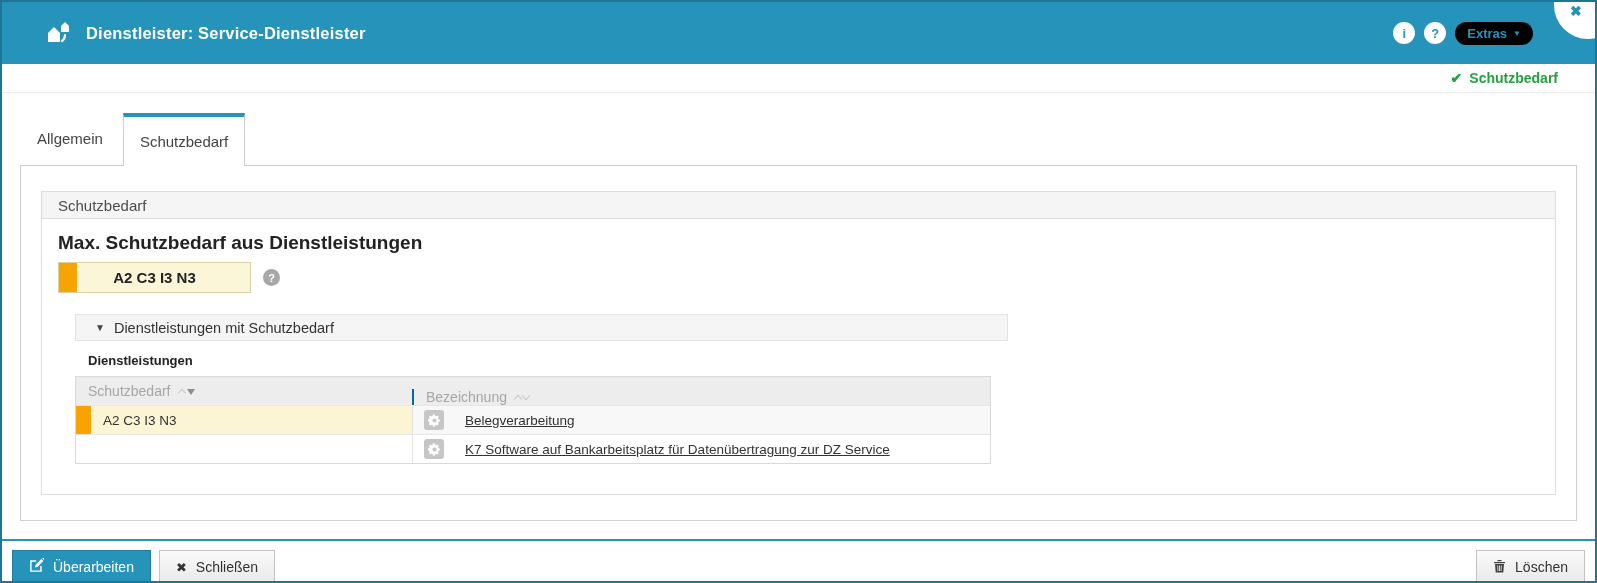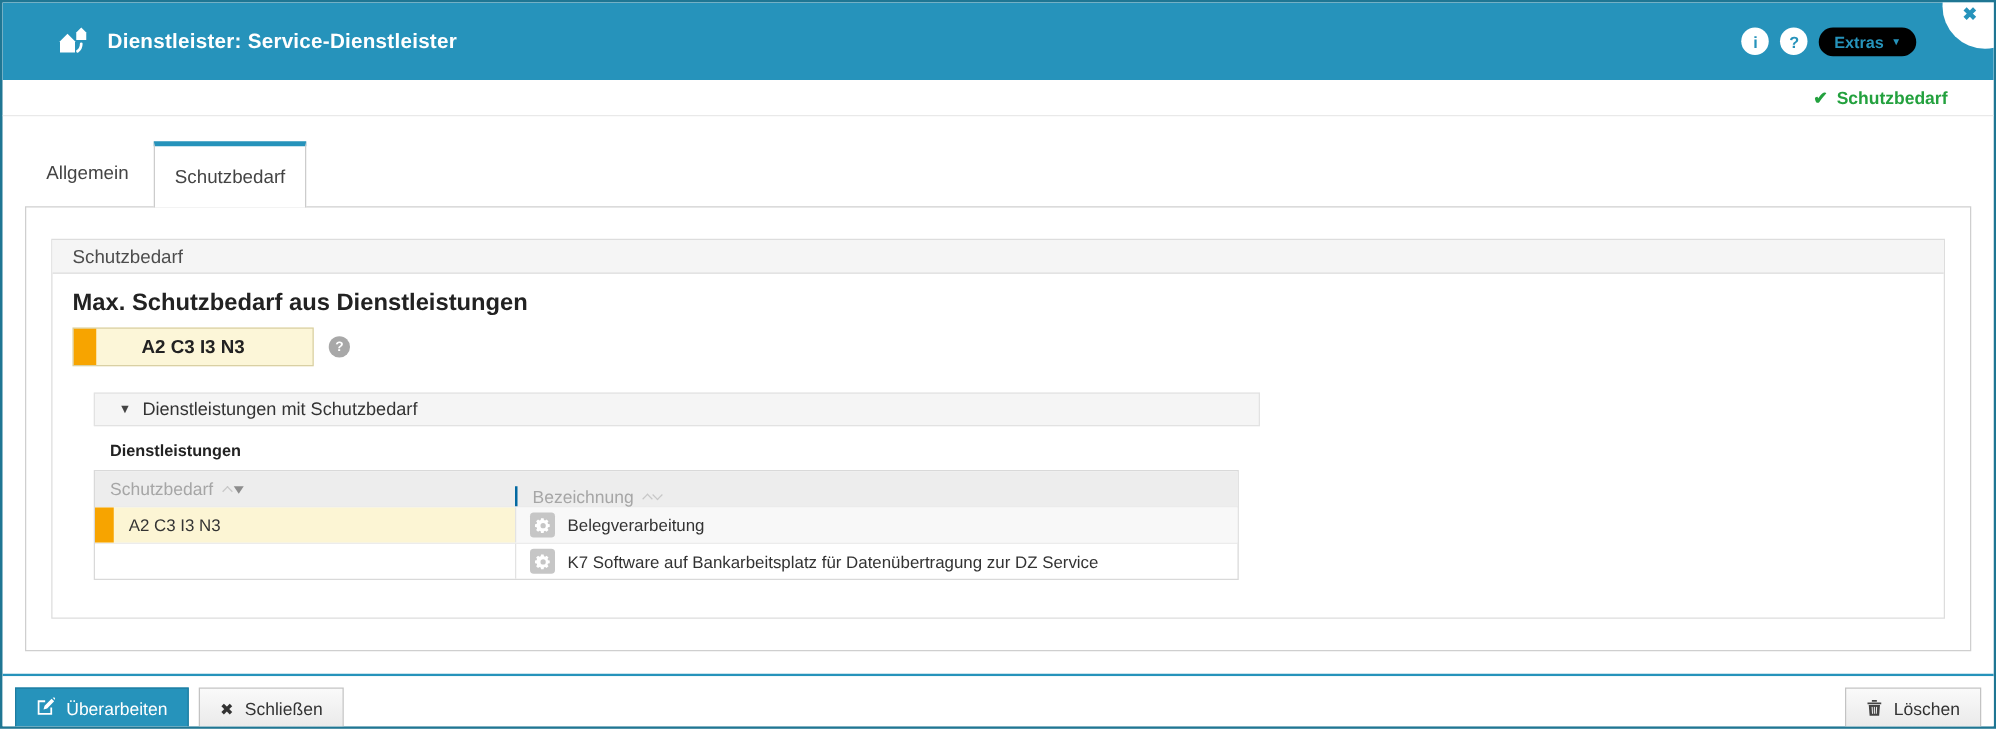--- a/index.html
+++ b/index.html
@@ -93,21 +93,21 @@
   .sorticons { display:flex; align-items:center; gap:2px; margin-left:5px; }
   .chev { width:6px; height:6px; border-right:1.6px solid #c7c7c7; border-bottom:1.6px solid #c7c7c7; display:inline-block; }
   .chev.up { transform:rotate(-135deg); margin-top:3px; }
   .chev.down { transform:rotate(45deg); margin-bottom:2px; }
   .tri-down { width:0; height:0; border-left:4px solid transparent; border-right:4px solid transparent; border-top:6px solid #8d8d8d; display:inline-block; margin-top:1px; }
   .trow { display:flex; height:29px; border-top:1px solid #e6e6e6; }
   .cell1 { width:336px; position:relative; display:flex; align-items:center; }
   .cell1 .cell-text { padding-left:27px; }
   .trow.highlight .cell1 { background:#fcf5d4; }
   .trow.highlight .cell1::before { content:''; position:absolute; left:0; top:0; bottom:0; width:15px; background:#f7a400; }
-  .cell2 { flex:1; border-left:1px solid #e3e3e3; display:flex; align-items:center; gap:10px; padding-left:11px; }
+  .cell2 { flex:1; border-left:1px solid #e3e3e3; display:flex; align-items:center; gap:21px; padding-left:11px;text-decoration:underline; }
   .trow.highlight .cell2 { background:#f8f8f8; }
   .gear-badge {
     width:20px; height:20px; border-radius:3px; background:#c6c6c6;
     display:flex; align-items:center; justify-content:center; flex:0 0 auto;
   }
   
   .footer-gap { height:18px; }
   .footer-line { height:2px; background:#2693bb; }
   .footer { height:52px; display:flex; align-items:center; padding:0 10px; gap:8px; background:#fff; }
   .btn {

